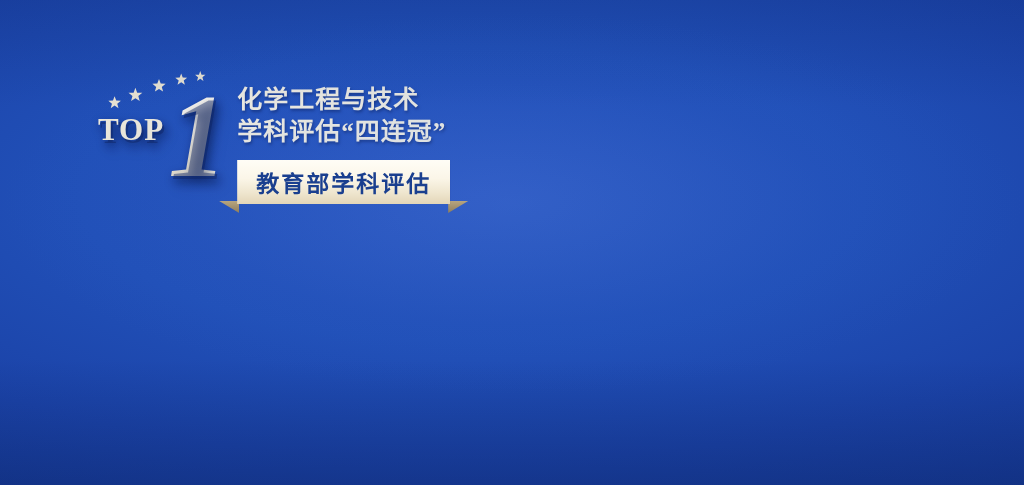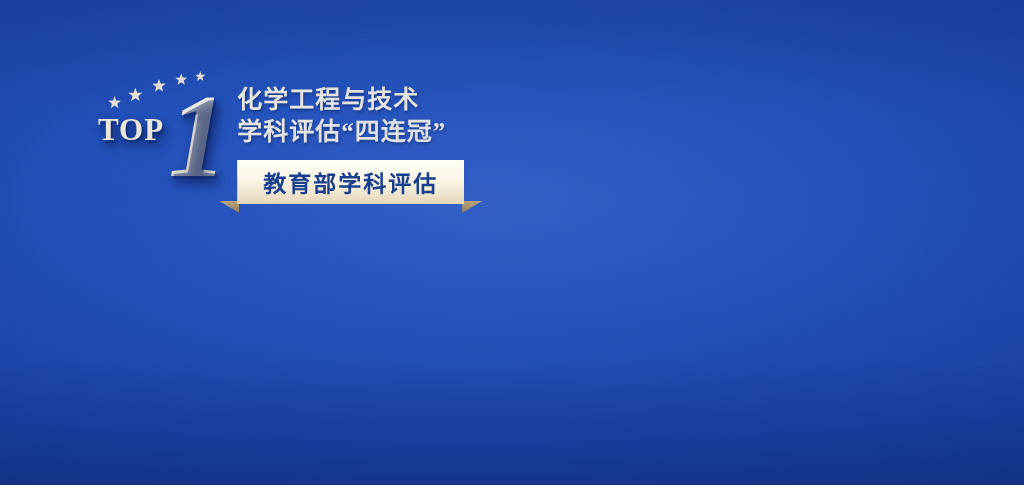--- a/index.html
+++ b/index.html
@@ -95,21 +95,21 @@
     letter-spacing:1px;
     white-space:nowrap;
     text-shadow:1px 2px 3px rgba(8,24,80,.5);
   }
 
   
   .ribbon{position:relative;margin-top:12px;height:44px;display:inline-block;}
   .ribbon-body{
     position:relative;height:44px;
     display:flex;align-items:center;justify-content:center;
-    padding:0 26px;
+    padding:0 19px;
     background:linear-gradient(180deg,#fffdf6 0%,#fbf6e8 42%,#efe6cf 74%,#e3d6b8 100%);
     box-shadow:0 3px 7px rgba(6,20,70,.45);
     z-index:3;
     clip-path:polygon(0 0,100% 0,100% 100%,0 100%);
   }
   .ribbon-label{
     font-weight:700;font-size:23px;letter-spacing:2px;
     color:#1a3f8f;white-space:nowrap;
     font-family:"Liberation Serif","DejaVu Serif",serif;
   }

